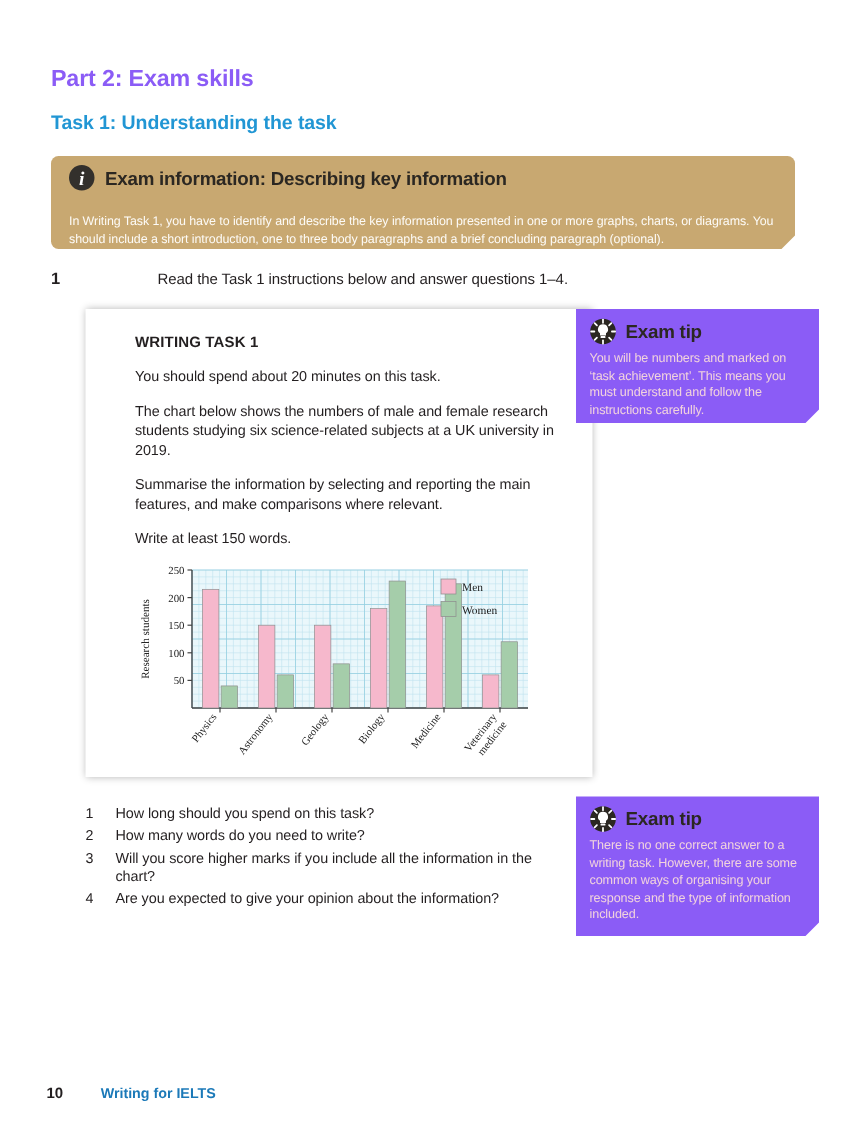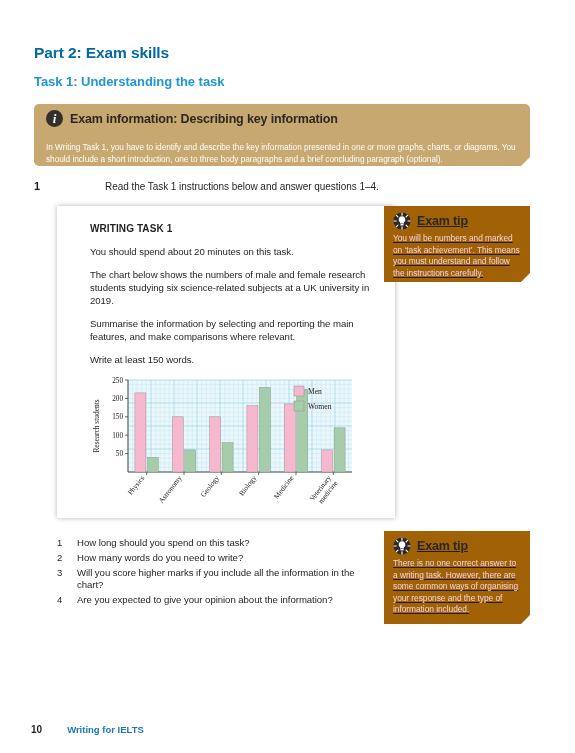--- a/index.html
+++ b/index.html
@@ -15,21 +15,21 @@
     color: #231f20;
     overflow: hidden;
   }
 
   
   #part-title {
     position: absolute;
     left: 34px; top: 44px;
     font-size: 15.5px;
     font-weight: bold;
-    color: #0369a1;
+    color: #8b5cf6;
     letter-spacing: -0.1px;
   }
   #task-title {
     position: absolute;
     left: 34px; top: 74px;
     font-size: 13px;
     font-weight: bold;
     color: #2196d4;
     letter-spacing: -0.05px;
   }
@@ -136,25 +136,24 @@
     position: relative;
     width: 272px;
     height: 148px;
     margin-top: 5px;
   }
   #chart-svg { display: block; }
 
   
   .exam-tip {
     position: absolute;
-    width: 146px;
-    background: #a16207;
+    width: 162px;
+    background: #8b5cf6;
     box-sizing: border-box;
     padding: 6px 10px 9px 9px;
-    text-decoration: underline;
   }
   .exam-tip:after {
     content: "";
     position: absolute;
     right: 0; bottom: 0;
     border-style: solid;
     border-width: 0 0 9px 9px;
     border-color: transparent transparent #ffffff transparent;
   }
   #exam-tip-1 { left: 384px; top: 206px; height: 76px; }

